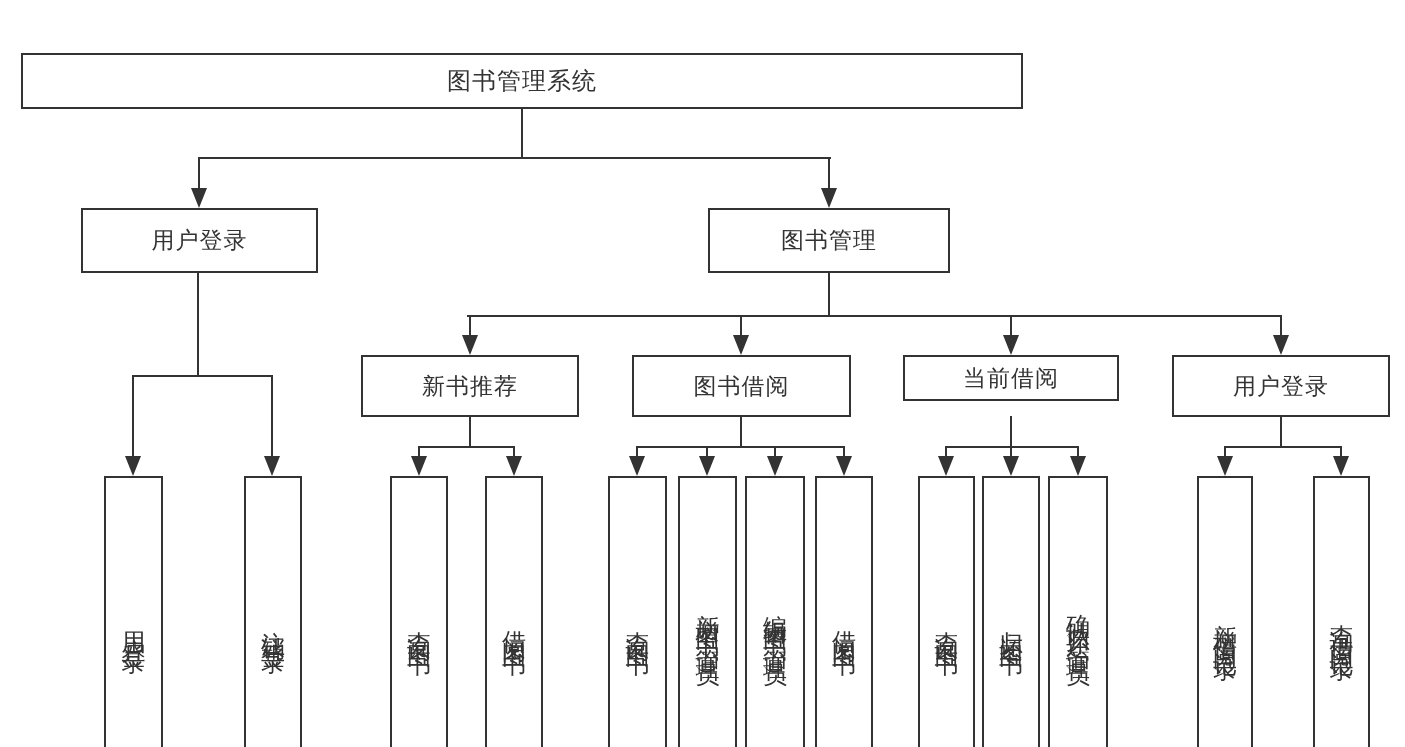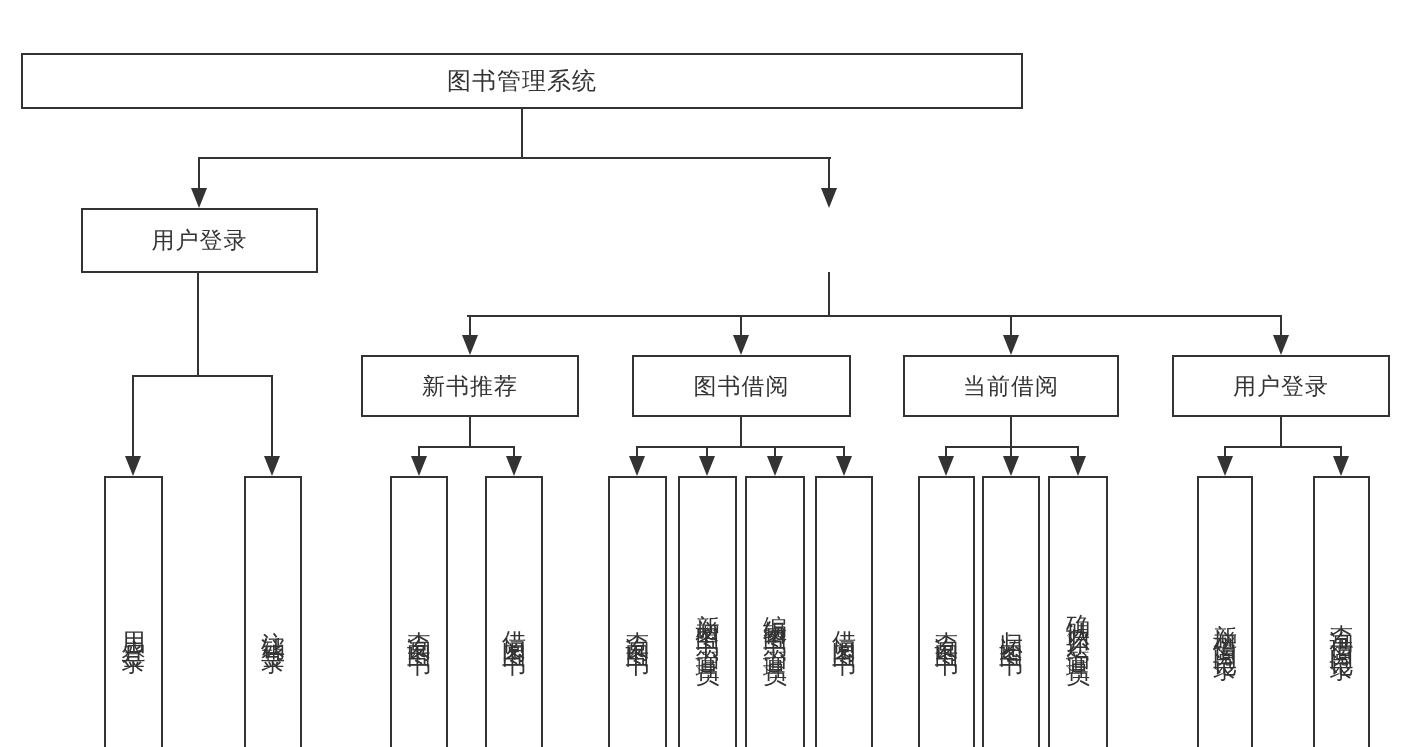--- a/index.html
+++ b/index.html
@@ -64,20 +64,21 @@
   <div class="box root" style="left:21px;top:13px;width:1002px;height:56px;">图书管理系统</div>
 
   <div class="vline" style="left:521px;top:68px;height:50px;"></div>
   <div class="hline" style="left:198px;top:117px;width:633px;"></div>
   <div class="vline" style="left:198px;top:117px;height:33px;"></div>
   <div class="arrow" style="left:191px;top:148px;"></div>
   <div class="vline" style="left:828px;top:117px;height:33px;"></div>
   <div class="arrow" style="left:821px;top:148px;"></div>
 
   <div class="box" style="left:81px;top:168px;width:237px;height:65px;">用户登录</div>
+  <div class="box" style="left:708px;top:168px;width:242px;height:65px;">图书管理</div>
 
   <div class="vline" style="left:197px;top:232px;height:104px;"></div>
   <div class="hline" style="left:132px;top:335px;width:141px;"></div>
   <div class="vline" style="left:132px;top:335px;height:82px;"></div>
   <div class="arrow" style="left:125px;top:416px;"></div>
   <div class="vline" style="left:271px;top:335px;height:82px;"></div>
   <div class="arrow" style="left:264px;top:416px;"></div>
 
   <div class="vline" style="left:828px;top:232px;height:44px;"></div>
   <div class="hline" style="left:467px;top:275px;width:814px;"></div>
@@ -85,21 +86,21 @@
   <div class="arrow" style="left:462px;top:295px;"></div>
   <div class="vline" style="left:740px;top:275px;height:22px;"></div>
   <div class="arrow" style="left:733px;top:295px;"></div>
   <div class="vline" style="left:1010px;top:275px;height:22px;"></div>
   <div class="arrow" style="left:1003px;top:295px;"></div>
   <div class="vline" style="left:1280px;top:275px;height:22px;"></div>
   <div class="arrow" style="left:1273px;top:295px;"></div>
 
   <div class="box" style="left:361px;top:315px;width:218px;height:62px;">新书推荐</div>
   <div class="box" style="left:632px;top:315px;width:219px;height:62px;">图书借阅</div>
-  <div class="box" style="left:903px;top:315px;width:216px;height:62px;text-align:center;">当前借阅</div>
+  <div class="box" style="left:903px;top:315px;width:216px;height:46px;text-align:center;">当前借阅</div>
   <div class="box" style="left:1172px;top:315px;width:218px;height:62px;">用户登录</div>
 
   <div class="vline" style="left:469px;top:376px;height:32px;"></div>
   <div class="hline" style="left:418px;top:406px;width:97px;"></div>
   <div class="vline" style="left:418px;top:406px;height:12px;"></div>
   <div class="arrow" style="left:411px;top:416px;"></div>
   <div class="vline" style="left:513px;top:406px;height:12px;"></div>
   <div class="arrow" style="left:506px;top:416px;"></div>
 
   <div class="vline" style="left:740px;top:376px;height:32px;"></div>

